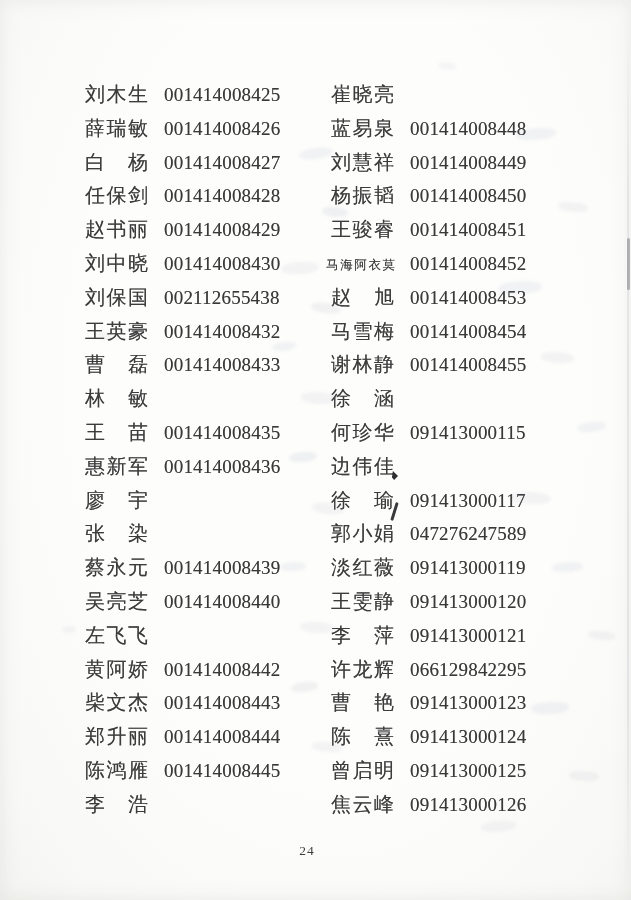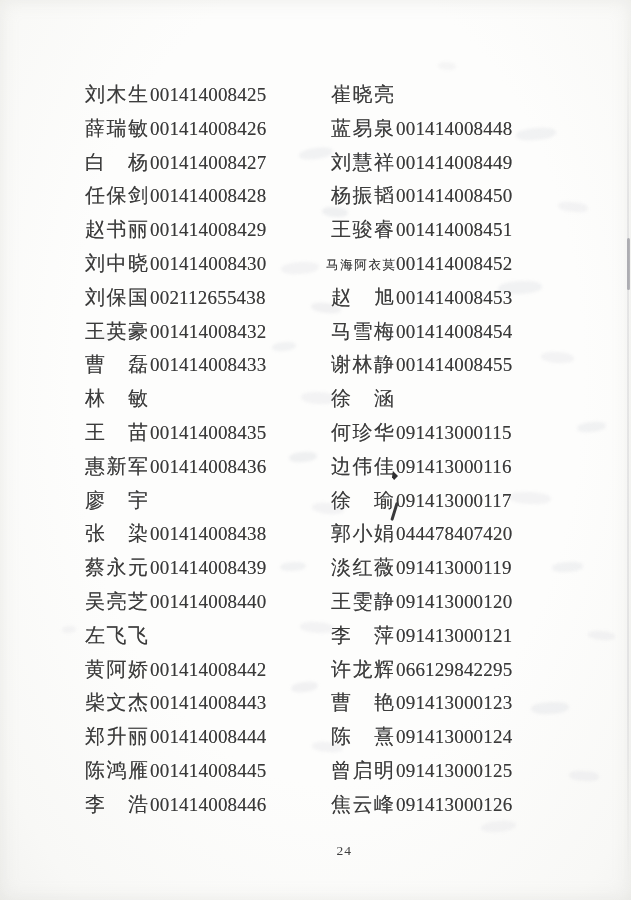--- a/index.html
+++ b/index.html
@@ -17,25 +17,25 @@
   .name {
     width:63px; display:flex; justify-content:space-between;
     font-size:20px; line-height:23px; color:#3c3c3c;
     text-shadow:0 0 0.4px rgba(55,55,55,0.55);
   }
   .name.small {
     font-size:12.5px; width:69px; margin-left:-5px; margin-right:-1px;
     padding-top:5px; line-height:16px;
   }
   .num {
-    margin-left:2px; font-size:19px; line-height:23px; color:#393939;
+    margin-left:16px; font-size:19px; line-height:23px; color:#393939;
     letter-spacing:0.2px; text-shadow:0 0 0.4px rgba(50,50,50,0.5);
   }
   .page-number {
-    position:absolute; top:843px; left:262px; width:90px; text-align:right;
+    position:absolute; top:843px; left:262px; width:90px; text-align:center;
     font-size:13.5px; color:#3f3f3f; letter-spacing:1px;
   }
   
   .slash-mark {
     position:absolute; left:393px; top:502px; width:3px; height:19px;
     color:transparent; background:#3a3a3c; transform:rotate(17deg);
     border-radius:2px; overflow:hidden;
   }
   .tick-mark {
     position:absolute; left:392px; top:471px; width:6px; height:9px;
@@ -169,21 +169,20 @@
           <span>廖</span>
           <span>宇</span>
         </div>
   </div>
 
   <div class="row">
     <div class="name">
           <span>张</span>
           <span>染</span>
         </div>
-    <div class="num">001414008438</div>
   </div>
 
   <div class="row">
     <div class="name">
           <span>蔡</span>
           <span>永</span>
           <span>元</span>
         </div>
     <div class="num">001414008439</div>
   </div>
@@ -239,21 +238,20 @@
           <span>雁</span>
         </div>
     <div class="num">001414008445</div>
   </div>
 
   <div class="row">
     <div class="name">
           <span>李</span>
           <span>浩</span>
         </div>
-    <div class="num">001414008446</div>
   </div>
 </div>
 
   <div class="col col-right" id="col-right">
   <div class="row">
     <div class="name">
           <span>崔</span>
           <span>晓</span>
           <span>亮</span>
         </div>
@@ -347,38 +345,37 @@
         </div>
     <div class="num">091413000115</div>
   </div>
 
   <div class="row">
     <div class="name">
           <span>边</span>
           <span>伟</span>
           <span>佳</span>
         </div>
-    <div class="num">091413000116</div>
   </div>
 
   <div class="row">
     <div class="name">
           <span>徐</span>
           <span>瑜</span>
         </div>
     <div class="num">091413000117</div>
   </div>
 
   <div class="row">
     <div class="name">
           <span>郭</span>
           <span>小</span>
           <span>娟</span>
         </div>
-    <div class="num">044478407420</div>
+    <div class="num">047276247589</div>
   </div>
 
   <div class="row">
     <div class="name">
           <span>淡</span>
           <span>红</span>
           <span>薇</span>
         </div>
     <div class="num">091413000119</div>
   </div>

